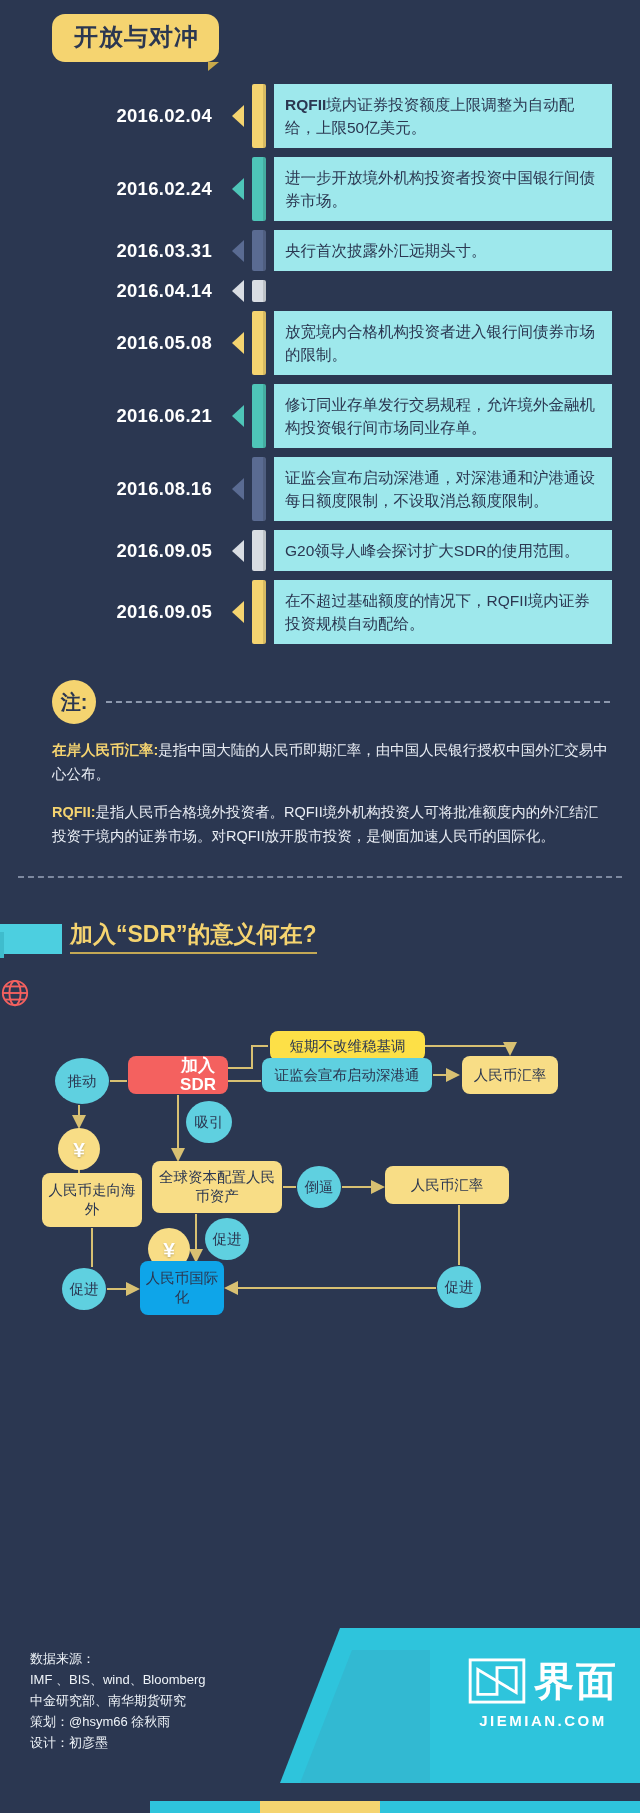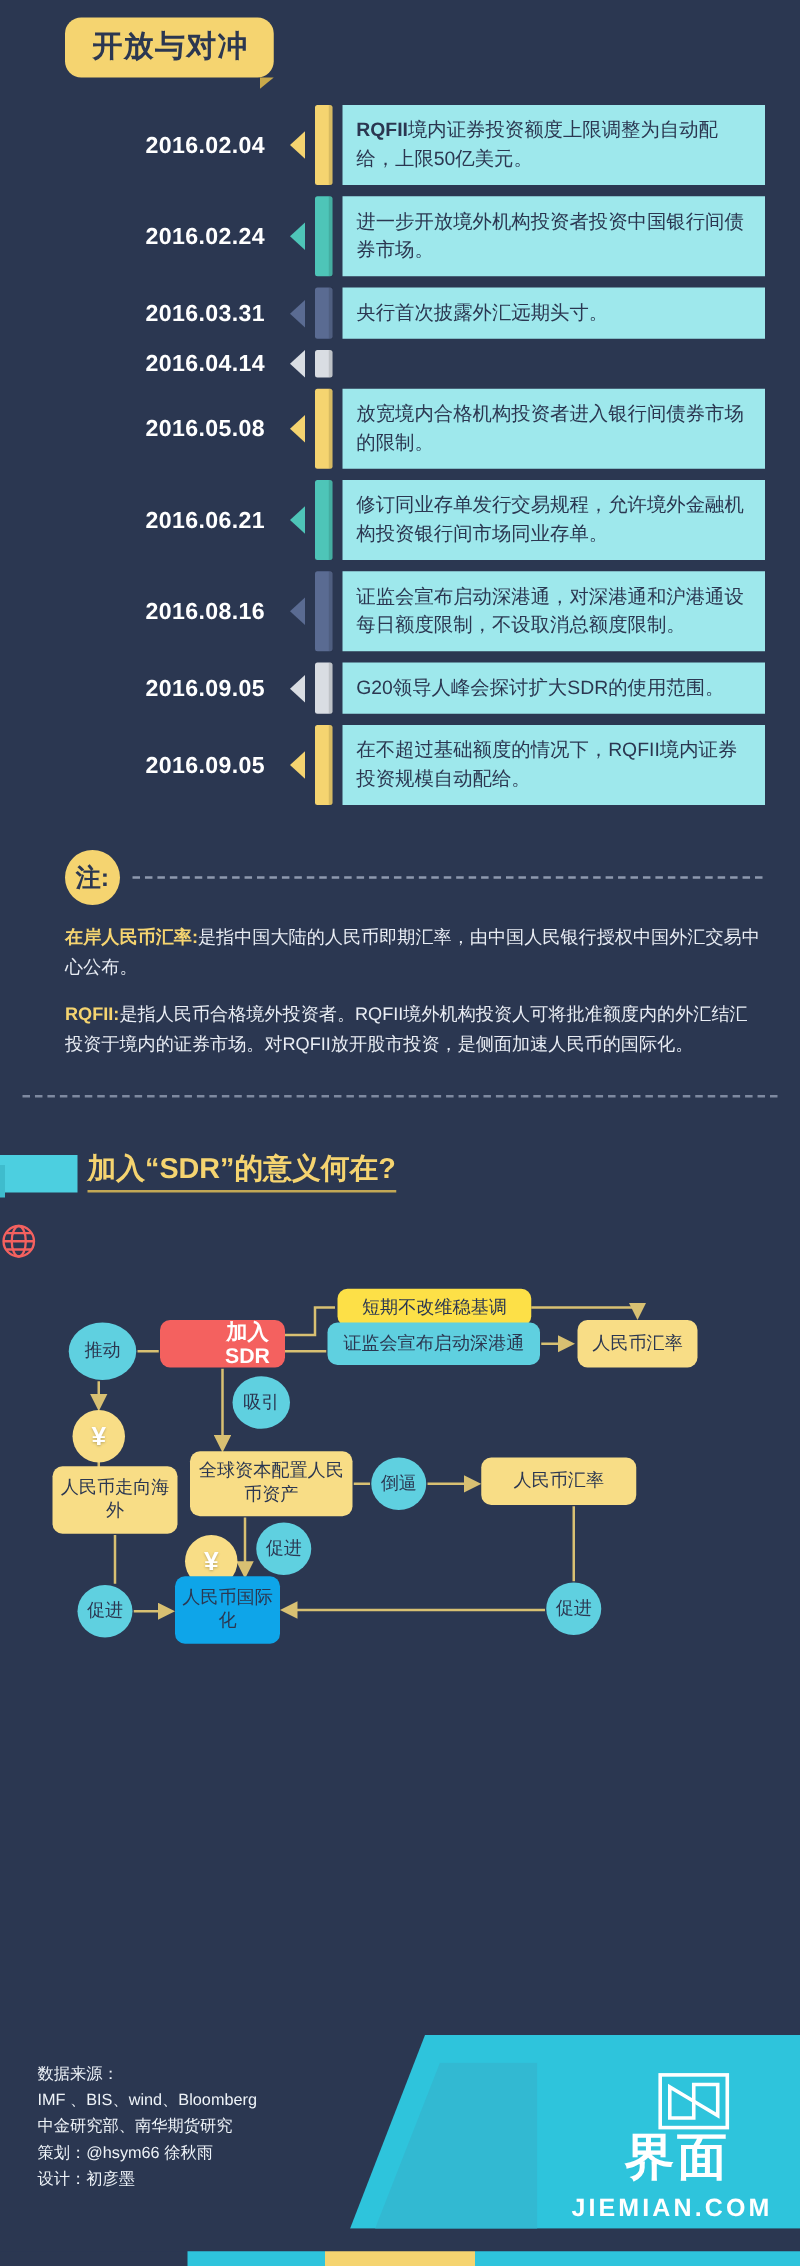--- a/index.html
+++ b/index.html
@@ -90,24 +90,24 @@
     position:absolute; right:0; top:0; width:360px; height:155px; background:#2ec4dc;
     clip-path:polygon(60px 0, 360px 0, 360px 155px, 0 155px);
   }
   #footer-bg-cyan2{
     position:absolute; right:210px; top:22px; width:130px;height:133px; background:#32b9d2;
     clip-path:polygon(52px 0,130px 0,130px 133px,0 133px);
   }
   #footer-source{ position:absolute; left:30px; top:20px; font-size:13px; line-height:21px; color:#eef3f8; }
   #footer-source .row{ white-space:nowrap; }
   #logo{ position:absolute; right:22px; top:30px; display:flex; flex-direction:column; align-items:center; }
-  #logo-top{ display:flex; align-items:flex-end;flex-direction:column; }
+  #logo-top{ display:flex; align-items:center; }
   #logo-mark{ width:58px;height:46px; }
   #logo-cn{ font-size:40px; font-weight:bold; color:#fff; letter-spacing:2px; margin-left:8px; line-height:44px;}
-  #logo-en{ font-size:20px; font-weight:bold; color:#fff; letter-spacing:2.5px; margin-top:8px;text-align:right; }
+  #logo-en{ font-size:15px; font-weight:bold; color:#fff; letter-spacing:2.5px; margin-top:8px;text-align:right; }
   #footer-stripes{ position:absolute; left:0; bottom:0; width:640px; height:12px; display:flex; }
   #footer-stripes i{ display:block; height:12px; }
 </style>
 </head>
 <body>
 
 <div id="timeline-section">
   <div class="section-tag-yellow">开放与对冲</div>
   <div id="timeline-list">
       <div class="tl-row">

